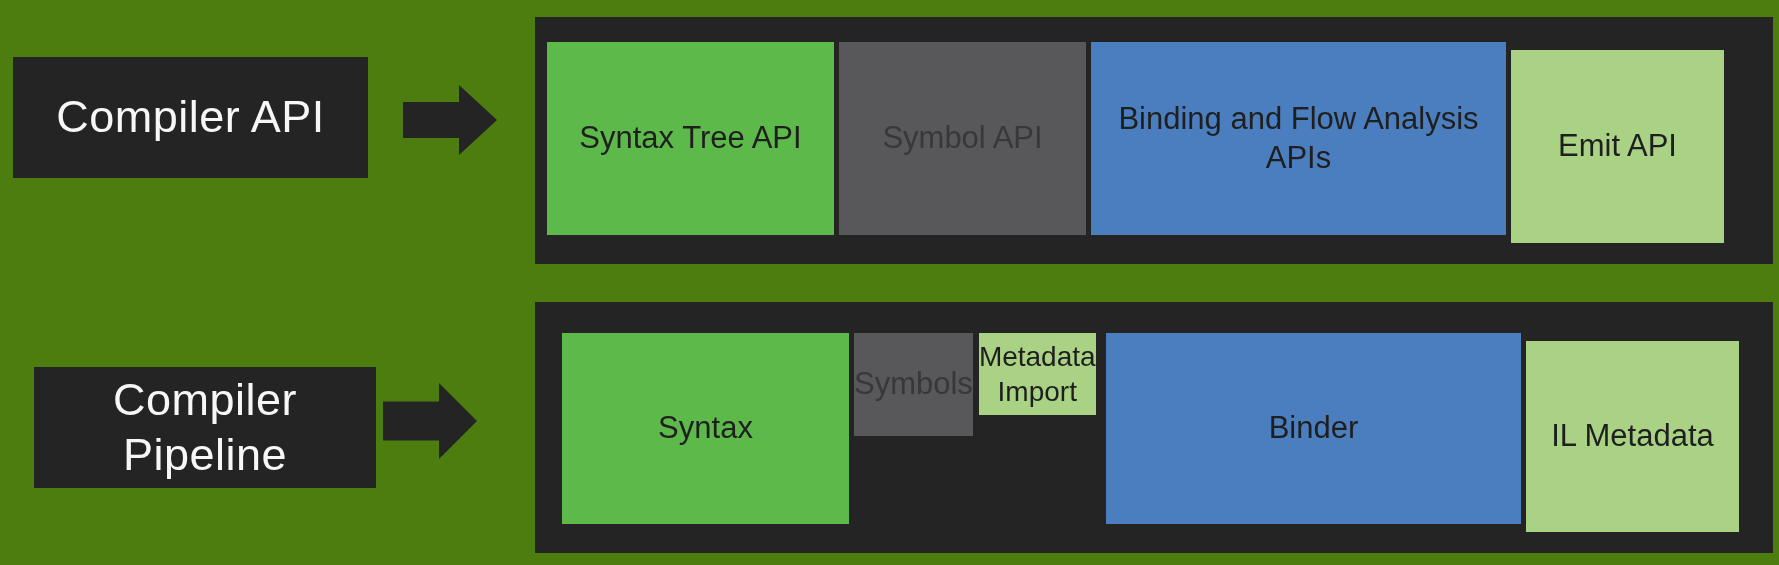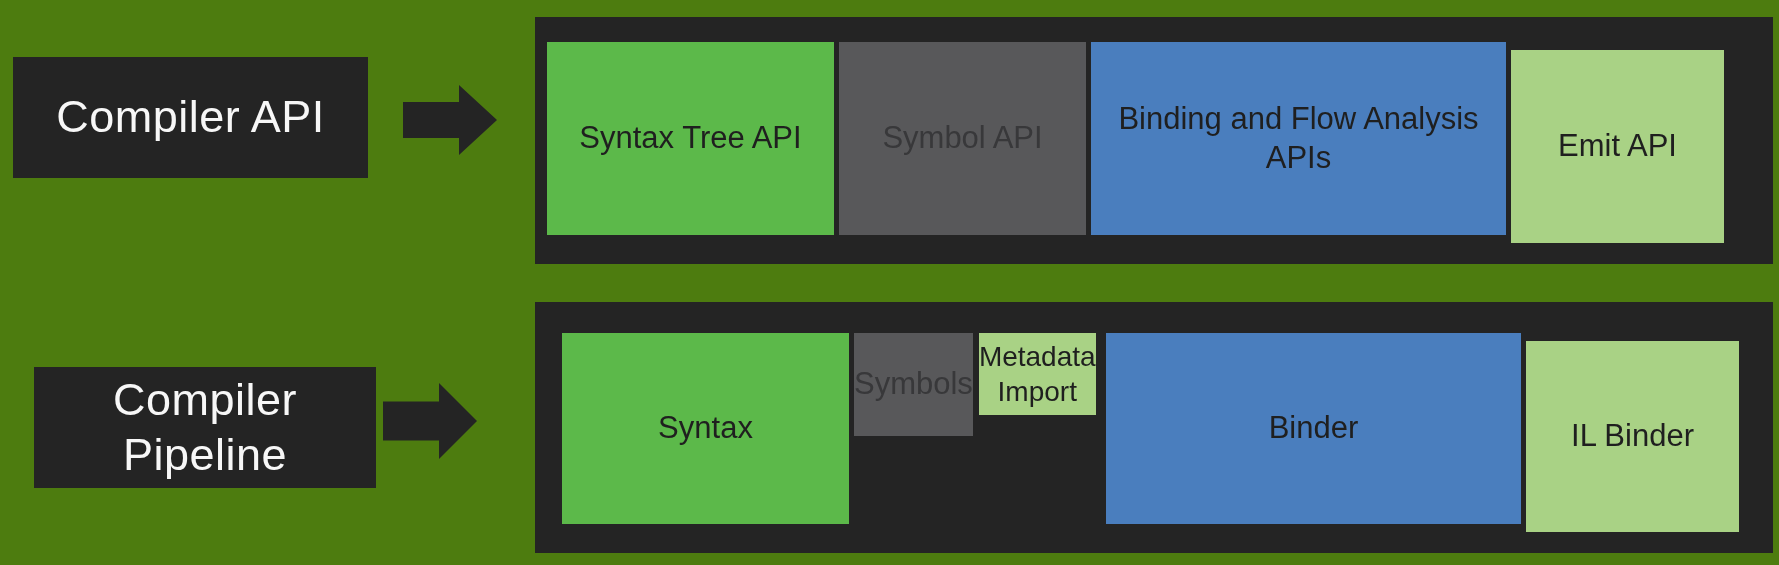--- a/index.html
+++ b/index.html
@@ -116,17 +116,17 @@
       </div>
       <div class="box lightgreen stack-bottom">
         <span>Metadata
 Import</span>
       </div>
     </div>
     <div class="box blue w3">
       <span>Binder</span>
     </div>
     <div class="box lightgreen w4">
-      <span>IL Binder</span>
+      <span>IL Metadata</span>
     </div>
   </div>
 
 </div>
 
 </body></html>

